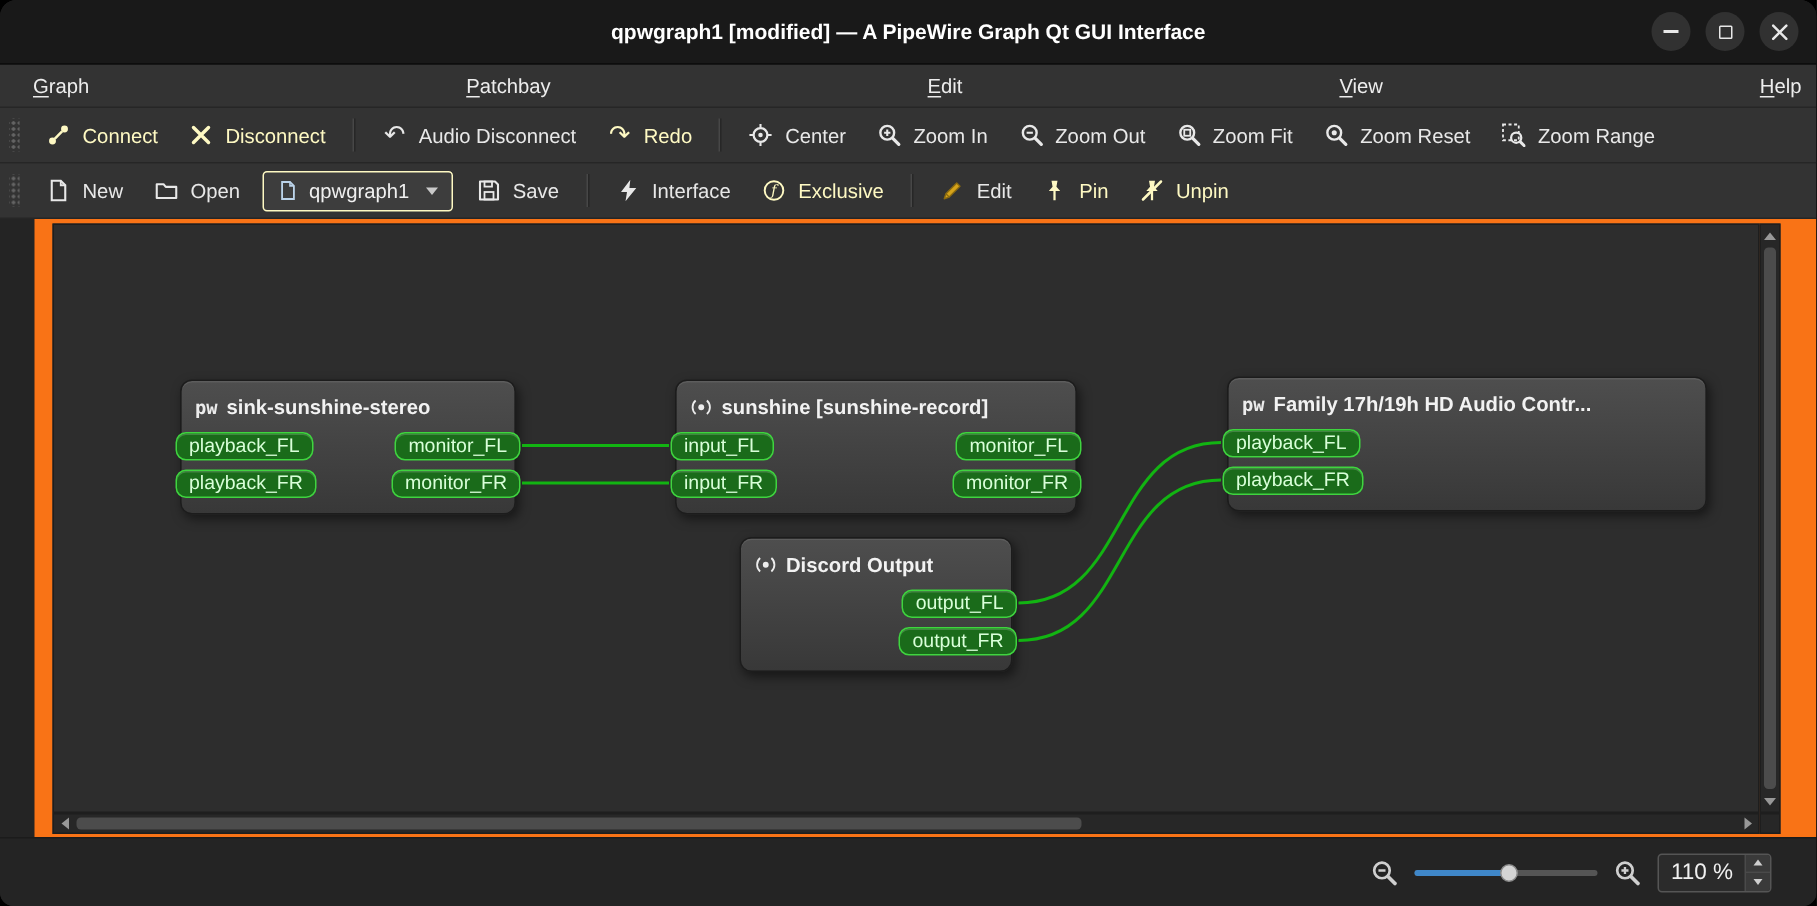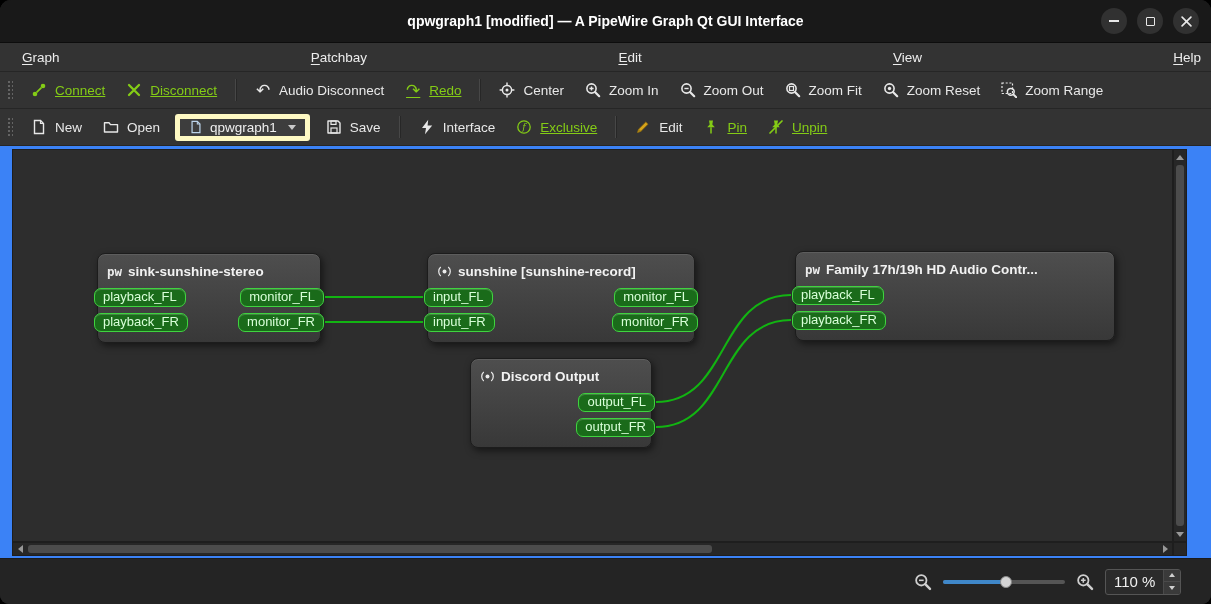--- a/index.html
+++ b/index.html
@@ -42,35 +42,35 @@
   .tb-grip {
     width: 7px; height: 22px; margin: 0 6px 0 2px;
     background-image: radial-gradient(#646464 1px, transparent 1.3px);
     background-size: 4px 4px; background-position: 1px 1px;
   }
   .tb-sep { width: 1px; height: 22px; background: #474747; box-shadow: 1px 0 0 #272727; margin: 0 7px; }
   .tb-btn {
     display: flex; align-items: center; gap: 7px; padding: 5px 9px;
     border-radius: 3px; font-size: 13.5px; color: #e8e8e8; white-space: nowrap;
   }
-  .tb-btn.disabled { color: #84cc16; text-decoration: underline; }
+  .tb-btn.disabled { color: #fef9c3; }
   .icon16 { width: 18px; height: 18px; display: inline-flex; align-items: center; justify-content: center; flex: 0 0 18px; }
   .icon16 svg { display: block; }
   .glyph-icon { font-size: 17px; line-height: 18px; font-family: "DejaVu Sans", sans-serif; }
   .combo {
     display: flex; align-items: center; gap: 7px; height: 27px; padding: 0 9px;
-    background: #3d3d3d; border: 5px solid #fef9c3; border-radius: 3px; margin: 0 4px;
+    background: #3d3d3d; border: 1px solid #fef9c3; border-radius: 3px; margin: 0 4px;
     font-size: 13.5px; color: #f0f0f0;
   }
   .caret-down {
     width: 0; height: 0; border-left: 4px solid transparent; border-right: 4px solid transparent;
     border-top: 5px solid #c9c9c9; margin-left: 4px;
   }
   
-  .main { flex: 1 1 auto; padding: 3px 24px 2px 12px; background: #3b82f6; min-height: 0; }
+  .main { flex: 1 1 auto; padding: 3px 24px 2px 12px; background: #f97316; min-height: 0; margin-left: 23px; }
   .canvas-wrap { width: 100%; height: 100%; display: grid; grid-template-columns: 1fr 14px; grid-template-rows: 1fr 14px; }
   .canvas {
     position: relative; overflow: hidden;
     background: var(--canvas-bg, #2d2d2d); border: 1px solid #1e1e1e;
   }
   #wires { position: absolute; inset: 0; width: 100%; height: 100%; z-index: 5; pointer-events: none; }
   
   .node {
     position: absolute; z-index: 1;
     background: linear-gradient(#4e4e4e, #383838);

